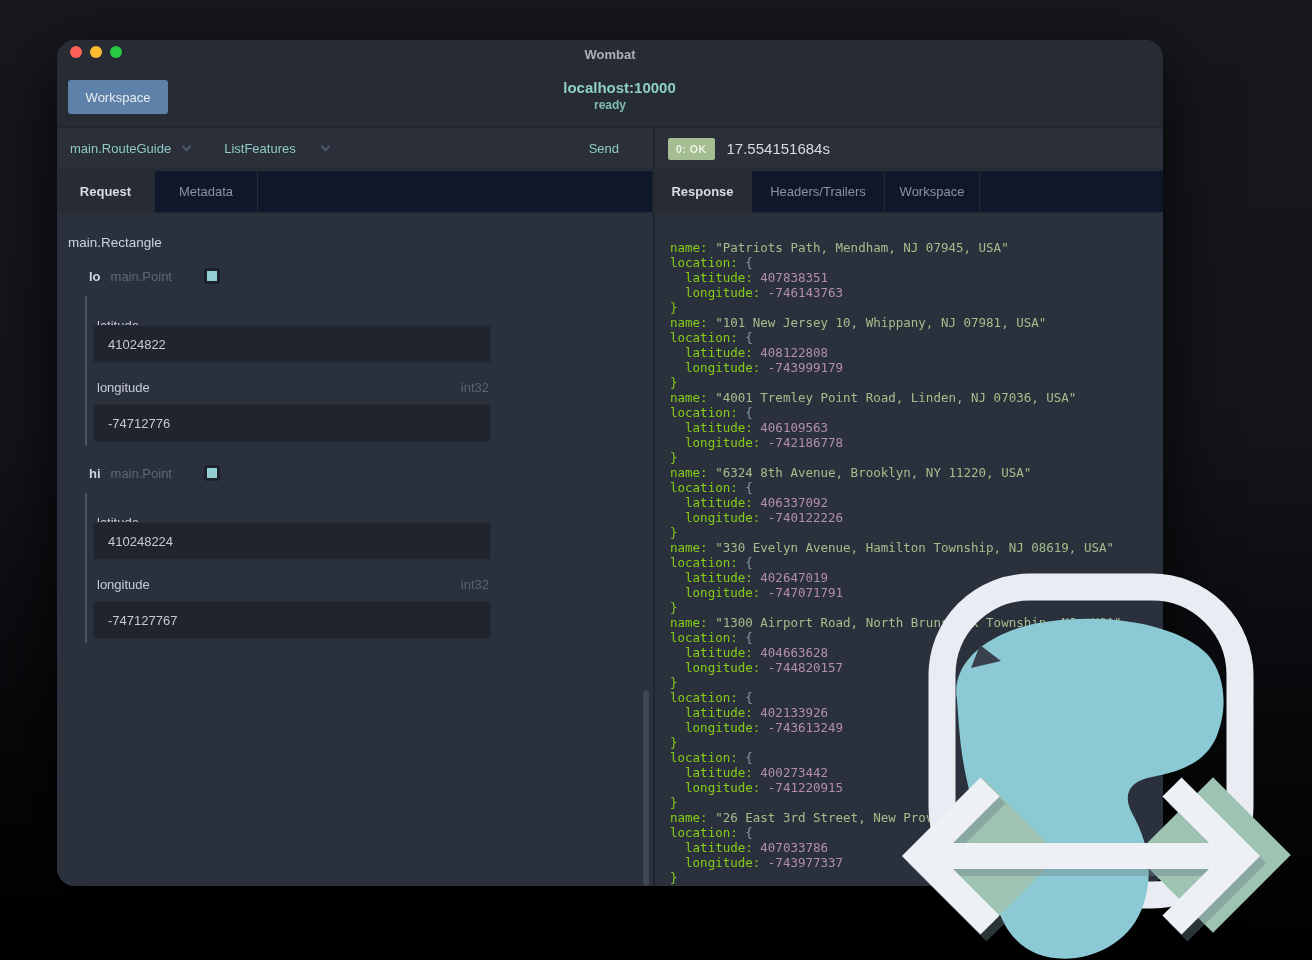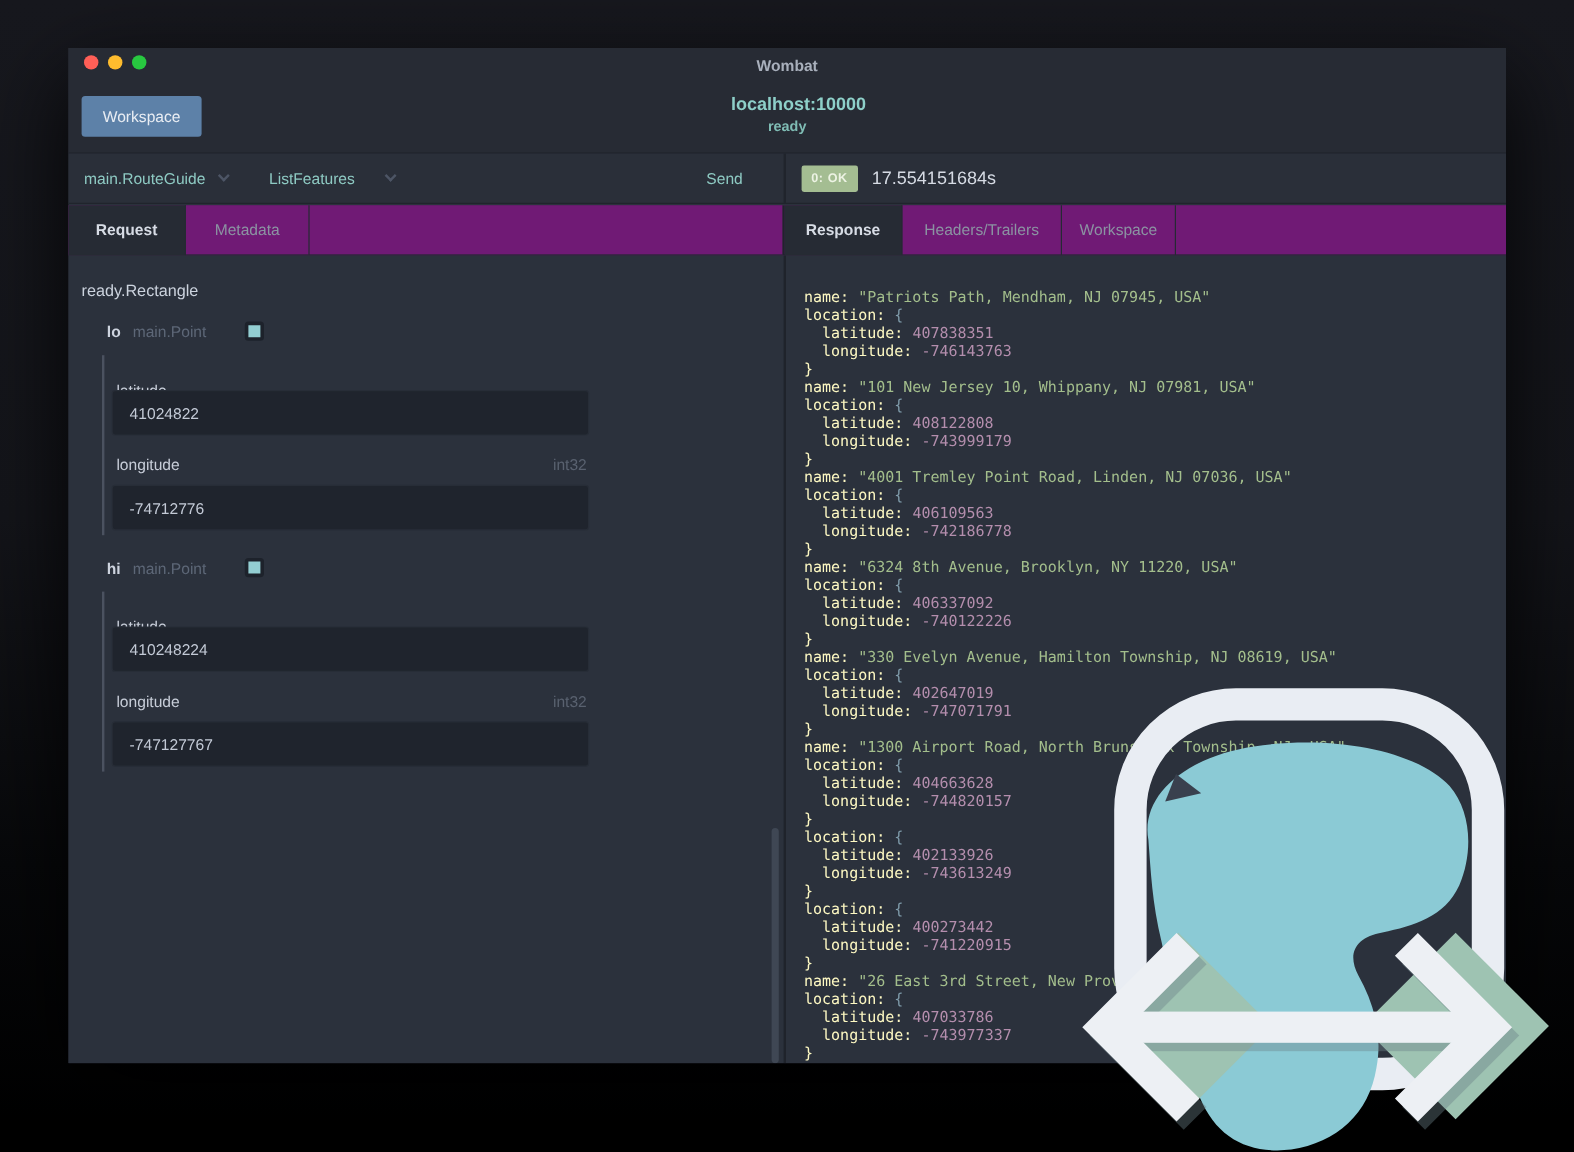--- a/index.html
+++ b/index.html
@@ -3,22 +3,22 @@
 <meta charset="utf-8">
 <style>
   * { margin:0; padding:0; box-sizing:border-box; }
   html,body { width:1312px; height:960px; overflow:hidden; }
   body {
     font-family:"Liberation Sans", sans-serif;
     background:linear-gradient(180deg,#17181e 0%,#14151a 45%,#07080a 75%,#000 100%);
     position:relative;
   }
   .window {
-    position:absolute; left:57px; top:40px; width:1198px; height:846px;
-    background:#2b313c; border-radius:0; overflow:hidden;
+    position:absolute; left:57px; top:40px; width:1106px; height:846px;
+    background:#2b313c; border-radius:18px; overflow:hidden;
     box-shadow:0 25px 70px rgba(0,0,0,.85);
   }
   
   .chrome { position:absolute; left:0; top:0; width:100%; height:88px; background:#272b34; border-bottom:1px solid #20242c; }
   .traffic { position:absolute; left:13px; top:6px; display:flex; gap:8px; }
   .light { width:12px; height:12px; border-radius:50%; }
   .light.red{ background:#ff5f57; } .light.yellow{ background:#febc2e; } .light.green{ background:#28c840; }
   .win-title { position:absolute; top:4px; left:0; width:100%; text-align:center; font-size:13px; font-weight:700; color:#a9b0bc; line-height:22px; }
   .workspace-btn { position:absolute; left:11px; top:40px; width:100px; height:34px; background:#5d81a8; color:#e9edf3; font-size:13px; border:none; border-radius:3px; font-family:inherit; }
   .host-block { position:absolute; top:38px; left:0; width:100%; text-align:center; }
@@ -27,21 +27,21 @@
   
   .toolbar { position:absolute; left:0; top:88px; width:100%; height:42px; background:#2a2f39; border-bottom:1px solid #20242c; display:flex; }
   .toolbar-left { width:598px; border-right:2px solid #20242c; display:flex; align-items:center; padding:0 34px 0 13px; }
   .toolbar-right { flex:1; display:flex; align-items:center; padding-left:13px; }
   .teal-link { color:#8ecac3; font-size:13px; cursor:default; }
   .chev { display:inline-block; width:7px; height:7px; border-right:2px solid #4d5565; border-bottom:2px solid #4d5565; transform:rotate(45deg); margin-left:12px; margin-top:-4px; }
   .spacer { flex:1; }
   .badge { background:#a4bd92; color:#edf3e4; font-size:10.5px; font-weight:700; letter-spacing:.5px; padding:5px 8px; border-radius:2px; }
   .duration { margin-left:12px; color:#d6dbe4; font-size:15px; }
   
-  .tabs { position:absolute; left:0; top:131px; width:100%; height:42px; display:flex; background:#701a75; }
+  .tabs { position:absolute; left:0; top:131px; width:100%; height:42px; display:flex; background:#0f172a; }
   .tab { height:100%; display:flex; align-items:center; justify-content:center; font-size:13px; color:#8b93a2; border-right:1px solid #252a33; border-bottom:1px solid #232730; }
   .tab.active { background:#262b34; color:#d7dce5; font-weight:700; border-bottom:1px solid #262b34; }
   .tab-fill { border-bottom:1px solid #232730; }
   .tab-fill.divided { width:396px; border-right:2px solid #20242c; }
   .tab-fill.flex { flex:1; }
   .w-request{ width:98px; } .w-metadata{ width:103px; } .w-response{ width:98px; } .w-headers{ width:133px; } .w-stats{ width:95px; }
   
   .main { position:absolute; left:0; top:173px; width:100%; bottom:0; display:flex; }
   .left-pane { width:598px; position:relative; background:#2b313c; border-right:2px solid #1f232b; }
   .right-pane { flex:1; position:relative; background:#2b313c; }
@@ -54,21 +54,21 @@
   .vline { position:absolute; left:28px; width:2px; height:150px; background:#4b5260; }
   .field-row { position:absolute; left:40px; width:392px; display:flex; justify-content:space-between; }
   .field-label { font-size:13px; color:#c7cdd8; }
   .field-type { font-size:13px; color:#59616f; }
   .field-input { position:absolute; left:36px; width:398px; height:38px; background:#1f242d; border:1px solid #272d37; border-radius:3px; color:#c3cad6; font-size:13px; font-family:inherit; padding-left:14px; outline:none; }
   .r1{ top:50px;flex-direction:column; } .i1{ top:57px; } .r2{ top:112px; } .i2{ top:136px; }
   .scroll-thumb { position:absolute; right:4px; top:477px; width:6px; height:196px; background:#3f4754; border-radius:3px; }
   
   .resp-output { position:absolute; left:15px; top:27px; font-family:"DejaVu Sans Mono", monospace; font-size:12.5px; line-height:15px; }
   .rline { white-space:pre; }
-  .rkey { color:#fef9c3; }
+  .rkey { color:#84cc16; }
   .rval.str { color:#a3be8c; }
   .rval.num { color:#b48ead; }
   .rval.brace { color:#7e9aa9; }
   
   .logo-overlay { position:absolute; left:0; top:0; width:1312px; height:960px; pointer-events:none; z-index:50; }
 </style>
 </head>
 <body>
 
 <div class="window">
@@ -108,21 +108,21 @@
     <div class="tab-fill divided"></div>
     <div class="tab active w-response">Response</div>
     <div class="tab w-headers">Headers/Trailers</div>
     <div class="tab w-stats">Workspace</div>
     <div class="tab-fill flex"></div>
   </div>
 
   <div class="main">
 
     <div class="left-pane">
-      <div class="msg-type">ready.Rectangle</div>
+      <div class="msg-type">main.Rectangle</div>
 
       <div class="group" style="top:55px">
         <div class="group-header">
           <span class="group-name">lo</span>
           <span class="group-type">main.Point</span>
           <span class="checkbox"></span>
         </div>
         <div class="vline" style="top:28px"></div>
         <div class="field-row r1">
           <span class="field-label">latitude</span>

